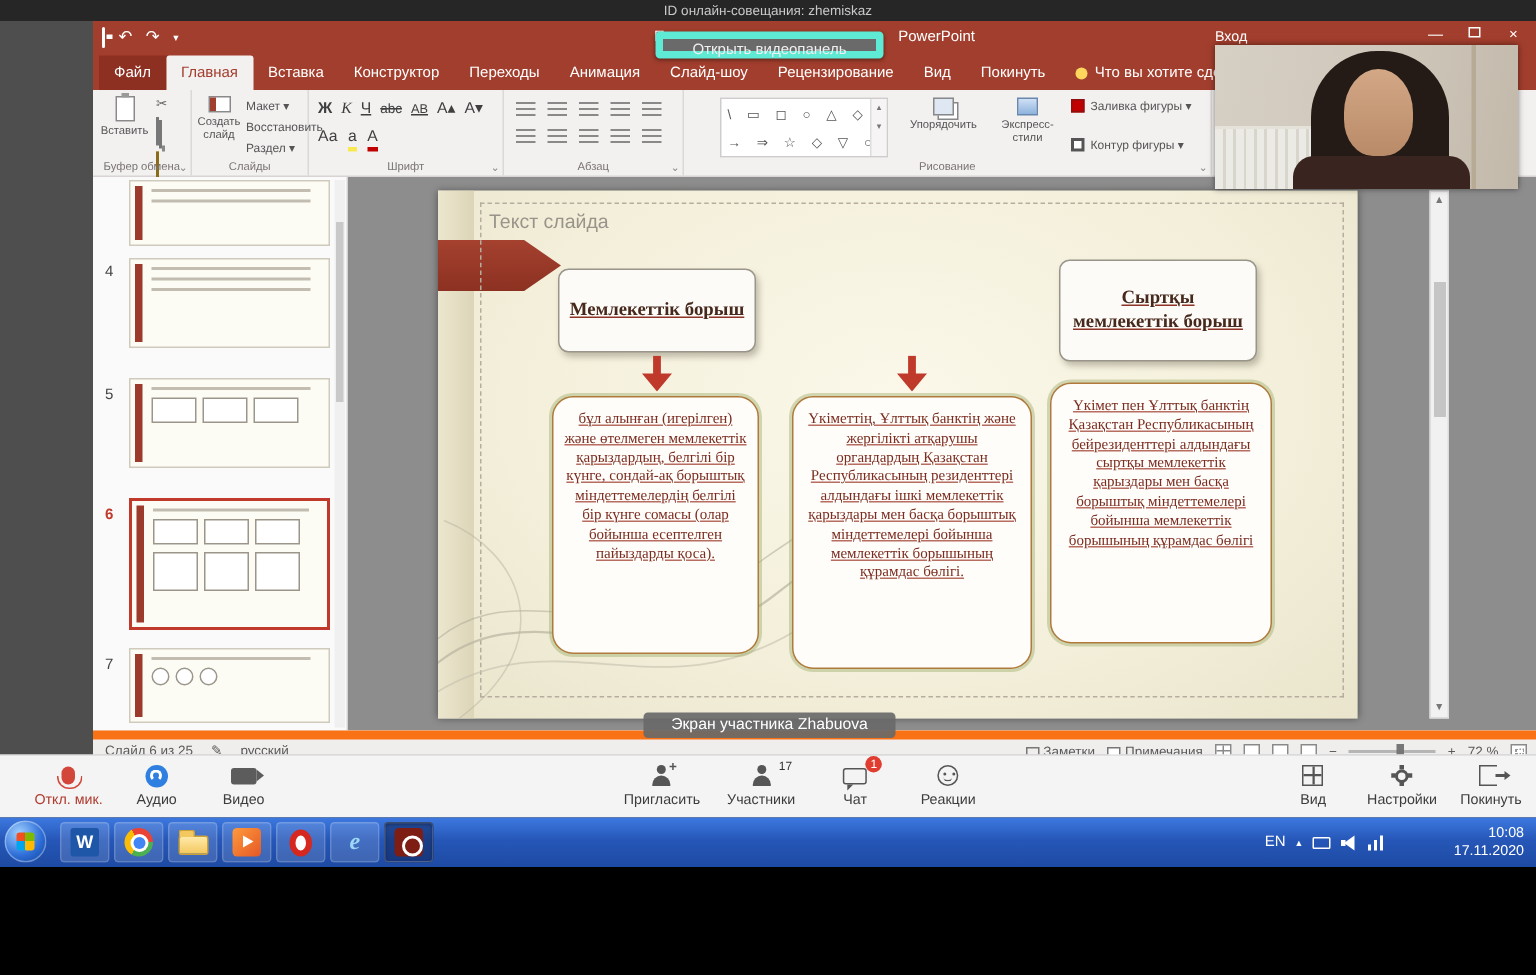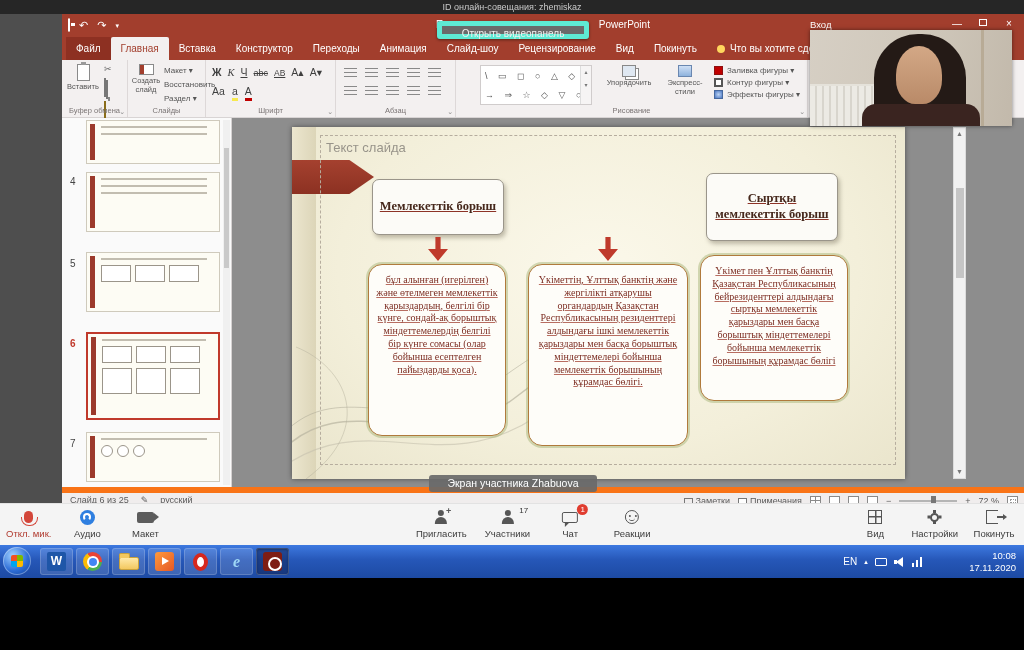--- a/index.html
+++ b/index.html
@@ -66,21 +66,21 @@
   .fbtn.hl { border-bottom:3px solid #f7e94f; padding-bottom:1px; }
   .para-rows { position:absolute; left:8px; top:8px; display:grid; grid-template-columns:repeat(5,1fr); gap:7px 8px; }
   .p-ico { width:13px; height:11px; background:repeating-linear-gradient(180deg,#777 0 1.5px,transparent 1.5px 4px); opacity:.85; }
   .shapes-box { position:absolute; left:24px; top:5px; width:112px; height:40px; background:#fff; border:1px solid #d0cccc; padding:1px 12px 0 4px; overflow:hidden; }
   .sh-row { font-size:9px; color:#555; letter-spacing:4px; line-height:19px; white-space:nowrap; }
   .sh-scroll { position:absolute; right:0; top:0; bottom:0; width:11px; border-left:1px solid #ddd; font-size:6px; color:#777; text-align:center; line-height:13px; background:#f6f4f4; }
   .arrange-btn { position:absolute; left:148px; top:5px; width:50px; text-align:center; }
   .arr-ico { width:14px; height:12px; border:1px solid #888; background:#dfe8f2; margin:0 auto; box-shadow:3px 3px 0 -1px #fff, 3px 3px 0 0 #888; }
   .qstyles-btn { position:absolute; left:204px; top:5px; width:50px; text-align:center; }
   .qs-ico { width:14px; height:12px; border:1px solid #6a87b0; background:linear-gradient(180deg,#cfe0f5,#8fb3dd); margin:0 auto; }
-  .fxstack { position:absolute; left:258px; top:6px; display:flex; flex-direction:column; gap:3px; font-size:8px; color:#555; white-space:nowrap; }
+  .fxstack { position:absolute; left:258px; top:6px; display:flex; flex-direction:column; gap:17px; font-size:8px; color:#555; white-space:nowrap; }
   .fx-row { display:flex; align-items:center; gap:4px; }
   .fx-ico { width:9px; height:9px; }
   .fx-ico.fill { background:#c00000; border:1px solid #8d0f0f; }
   .fx-ico.outline { background:#fff; border:2px solid #555; }
   .fx-ico.fx { background:radial-gradient(circle,#bcd4f2,#4a76c4); border:1px solid #46699e; }
 
   
   .ppt-body { position:absolute; left:0; top:104px; width:100%; height:369px; }
   .thumbs { position:absolute; left:0; top:0; width:170px; height:100%; background:#fafafa; border-right:1px solid #d5d1d1; overflow:hidden; }
   .tnum { position:absolute; left:8px; font-size:10px; color:#444; }
@@ -106,21 +106,21 @@
   .hdr { position:absolute; background:#fcfbf7; border:1px solid #9a958a; border-radius:7px; box-shadow:2px 3px 4px rgba(90,80,60,.35); display:flex; align-items:center; justify-content:center; text-align:center; font-family:"Liberation Serif", serif; font-weight:bold; font-size:12.5px; color:#46281c; text-decoration:underline; text-decoration-color:#8d3327; padding:2px 6px; line-height:1.25; }
   .hdr.h1 { left:80px; top:52px; width:132px; height:56px; }
   .hdr.h2 { left:246px; top:52px; width:140px; height:56px; }
   .hdr.h3 { left:414px; top:46px; width:132px; height:68px; }
   .down-arrow { position:absolute; width:20px; height:24px; background:#bf3a2b; clip-path:polygon(37% 0,63% 0,63% 50%,100% 50%,50% 100%,0 50%,37% 50%); }
   .down-arrow.da1 { left:136px; top:110px; }
   .down-arrow.da2 { left:306px; top:110px; }
   .bdy { position:absolute; background:#fefdf9; border:1px solid #b07a3c; border-radius:14px; box-shadow:0 0 0 2px rgba(160,175,110,.45); font-family:"Liberation Serif", serif; font-size:10px; line-height:1.28; color:#7c2d22; text-align:center; padding:9px 7px; text-decoration:underline; text-decoration-color:rgba(160,60,45,.75); }
   .bdy.b1 { left:76px; top:137px; width:138px; height:172px; }
   .bdy.b2 { left:236px; top:137px; width:160px; height:182px; }
-  .bdy.b3 { left:408px; top:128px; width:148px; height:146px; }
+  .bdy.b3 { left:408px; top:128px; width:148px; height:174px; }
 
   .vscroll { position:absolute; right:58px; top:9px; width:13px; height:352px; background:#f1f1f1; border:1px solid #dcdcdc; }
   .vs-arrow { font-size:7px; color:#777; text-align:center; line-height:12px; }
   .vs-arrow.bottom { position:absolute; bottom:0; left:0; right:0; }
   .vs-thumb { position:absolute; left:1.5px; top:60px; width:8px; height:90px; background:#c5c5c5; }
 
   
   .ppt-status { position:absolute; left:0; bottom:0; width:100%; height:16px; background:#f0eded; border-top:6px solid #f97316; font-size:9px; color:#5a5a5a; }
   .st-left { position:absolute; left:8px; top:0; line-height:15px; display:flex; gap:12px; align-items:center; }
   .st-right { position:absolute; right:6px; top:0; height:15px; display:flex; gap:8px; align-items:center; }
@@ -141,21 +141,21 @@
   .webcam { position:absolute; left:810px; top:30px; width:202px; height:96px; background:linear-gradient(100deg,#d6cfc4 0%,#cfc7ba 55%,#c2b9ab 100%); overflow:hidden; z-index:30; box-shadow:0 0 4px rgba(0,0,0,.5); }
   .radiator { position:absolute; left:0; bottom:0; width:64px; height:42px; background:repeating-linear-gradient(90deg,#eceae4 0 5px,#d8d5cd 5px 7px); border-top:2px solid #e5e2da; }
   .wframe { position:absolute; right:28px; top:0; width:3px; height:100%; background:#b8ab96; }
   .hair { position:absolute; left:64px; top:4px; width:92px; height:96px; background:#241a16; border-radius:44px 44px 20px 24px; }
   .face { position:absolute; left:86px; top:16px; width:46px; height:58px; background:linear-gradient(180deg,#d3a886,#b98a68); border-radius:50% 50% 42% 42%; }
   .pbody { position:absolute; left:52px; bottom:0; width:118px; height:22px; background:#3a2420; border-radius:14px 14px 0 0; }
 
   
   .meet-toolbar { position:absolute; left:0; top:503px; width:1024px; height:42px; background:#f4f4f4; border-top:1px solid #e2e2e2; }
   .tbg { position:absolute; top:4px; display:flex; gap:14px; }
-  .tbg.left { left:6px;text-align:center; }
+  .tbg.left { left:23px;text-align:center; }
   .tbg.center { left:535px; transform:translateX(-50%); gap:18px; }
   .tbg.right { right:8px; }
   .tb-item { position:relative; display:flex; flex-direction:column; align-items:center; gap:2px; min-width:44px; font-size:9.5px; color:#3c3c3c; }
   .tb-label { white-space:nowrap; }
   .tb-label.red { color:#b03a2e; }
   .i-wrap { position:relative; height:18px; display:flex; align-items:center; justify-content:center; }
   .cnt { position:absolute; top:-2px; right:2px; font-size:8px; color:#333; }
   .badge-red { position:absolute; top:-4px; right:4px; min-width:11px; height:11px; border-radius:6px; background:#e03c2f; color:#fff; font-size:8px; line-height:11px; text-align:center; padding:0 2px; }
   .i-mic { width:9px; height:12px; background:#d3463a; border-radius:4.5px; position:relative; }
   .i-mic::after { content:""; position:absolute; left:-3px; top:6px; width:15px; height:8px; border:1.5px solid #d3463a; border-top:none; border-radius:0 0 8px 8px; }
@@ -488,21 +488,21 @@
       <div class="tb-item">
         <span class="i-wrap">
             <span class="i-audio"></span>
           </span>
         <span class="tb-label">Аудио</span>
       </div>
       <div class="tb-item">
         <span class="i-wrap">
             <span class="i-video"></span>
           </span>
-        <span class="tb-label">Макет</span>
+        <span class="tb-label">Видео</span>
       </div>
     </div>
     <div class="tbg center">
       <div class="tb-item">
         <span class="i-wrap">
             <span class="i-person">
               <span class="plus">+</span>
             </span>
           </span>
         <span class="tb-label">Пригласить</span>

